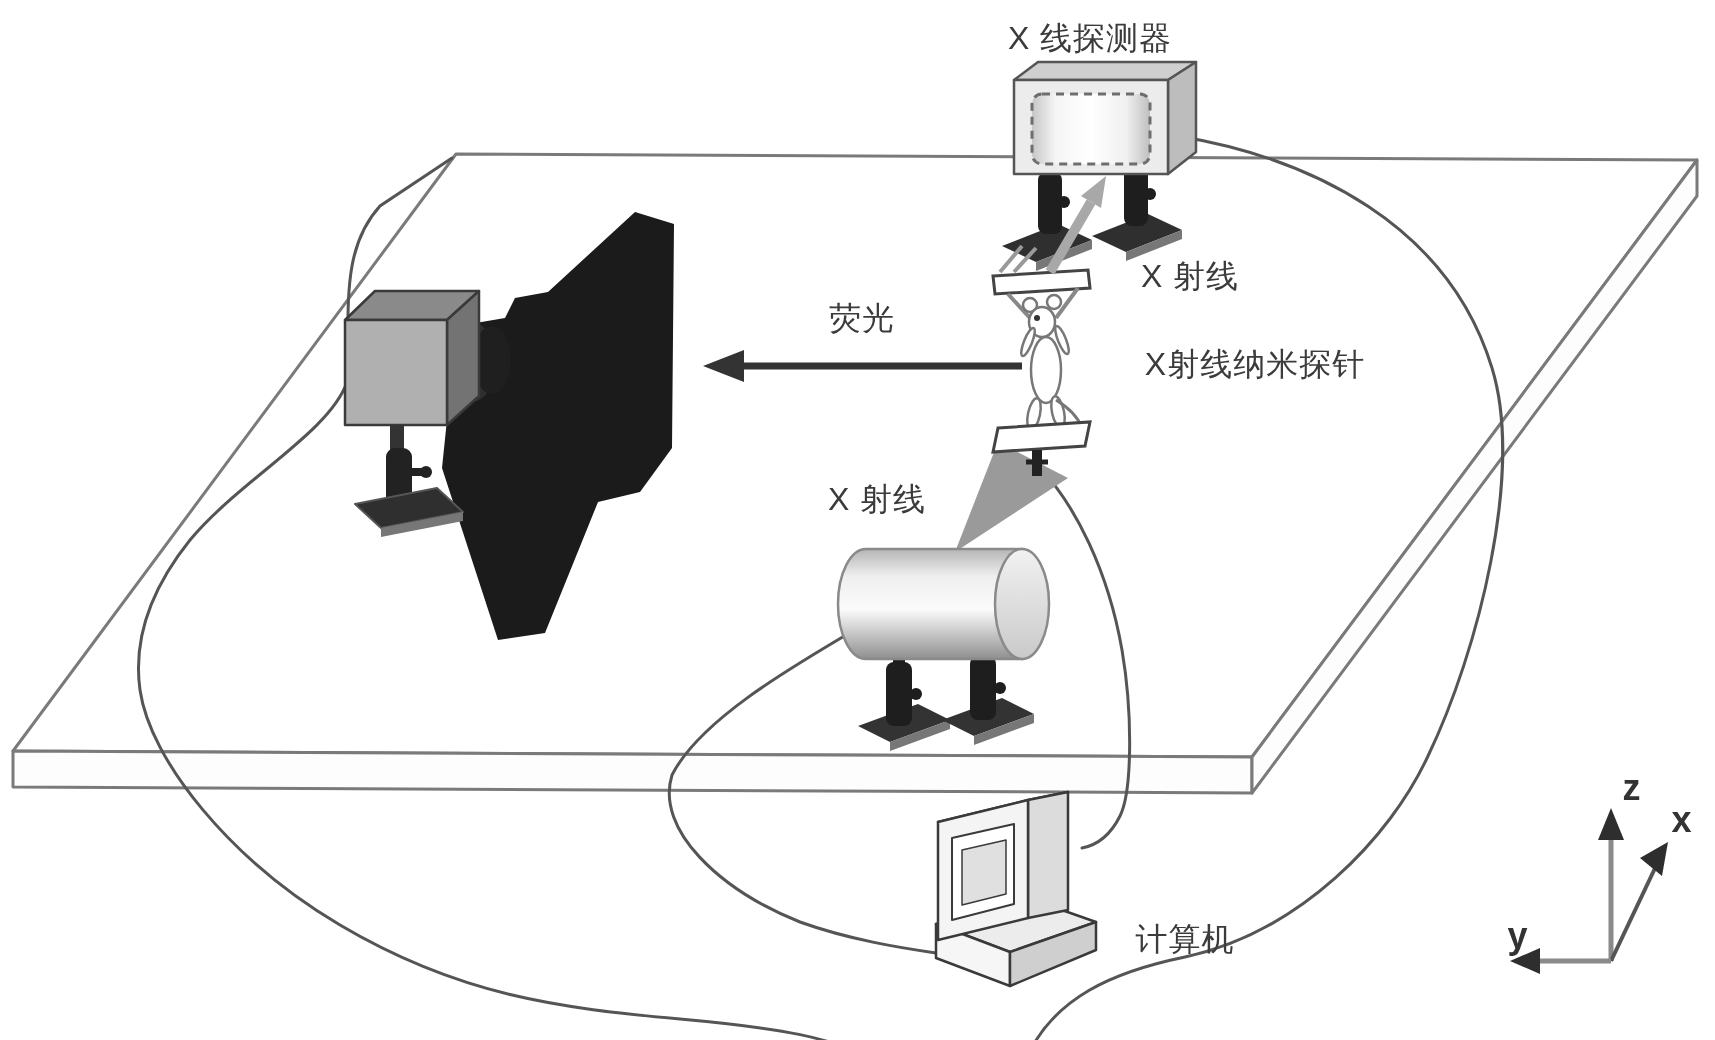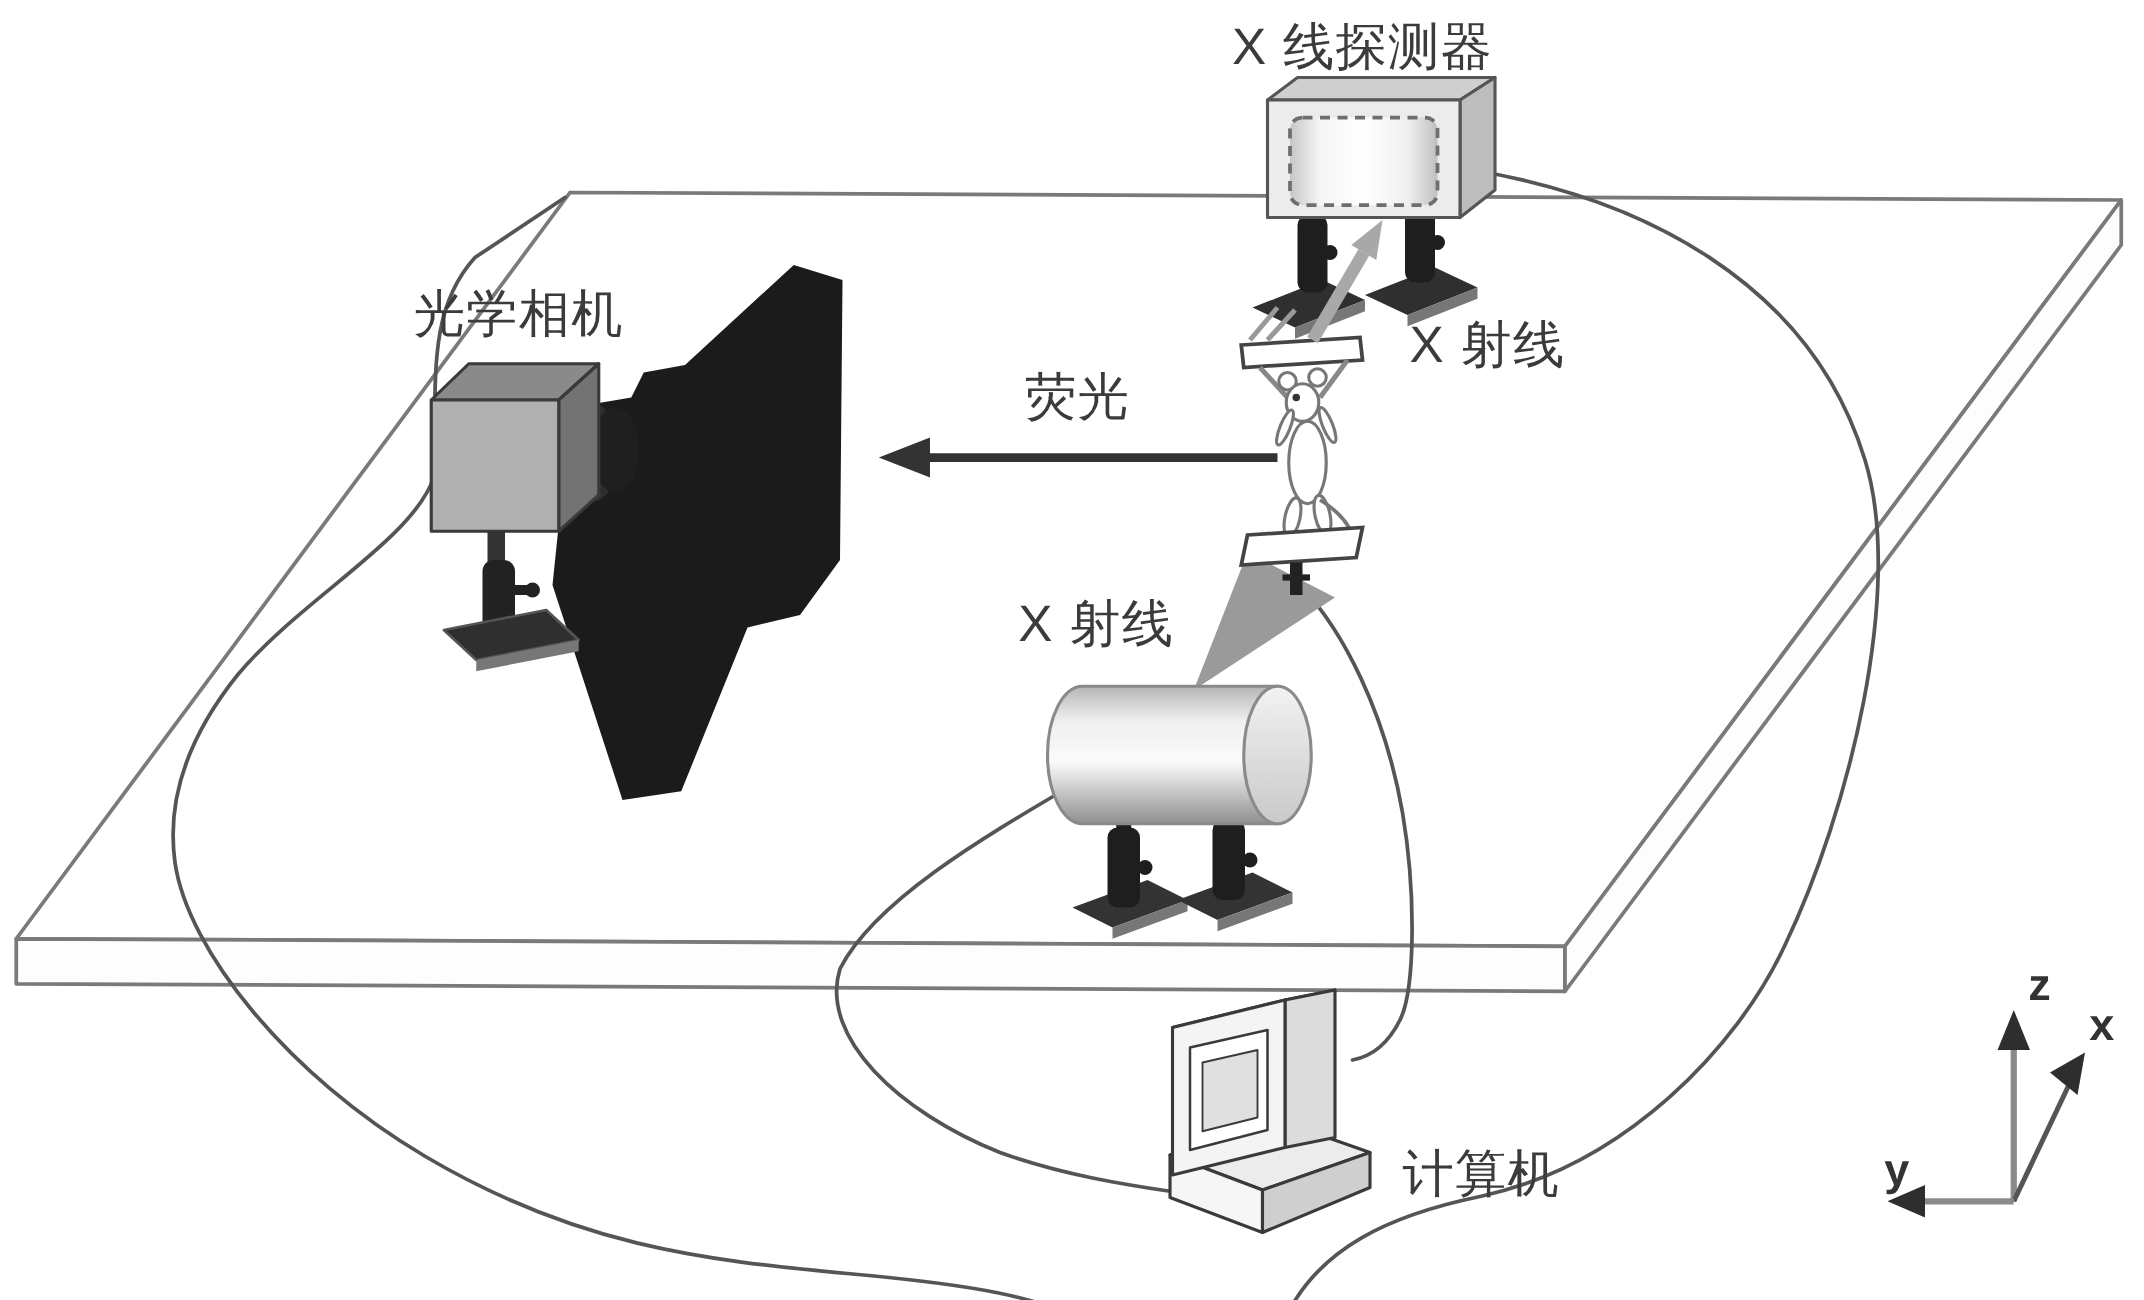--- a/index.html
+++ b/index.html
@@ -1,21 +1,21 @@
 <!DOCTYPE html>
 <html><head>
 <meta charset="utf-8">
 <style>
   html,body{margin:0;padding:0;background:#fff;}
   #stage{position:relative;width:1715px;height:1040px;background:#ffffff;overflow:hidden;
          font-family:"Liberation Sans","DejaVu Sans",sans-serif;}
   #scene{position:absolute;left:0;top:0;}
   .lbl{position:absolute;transform:translate(-50%,-50%);white-space:nowrap;
        color:#3b3b3b;font-weight:500;letter-spacing:1px;line-height:1;}
-  .lbl.big{font-size:41px;}
+  .lbl.big{font-size:32px;}
   .lbl.axis{font-size:36px;font-weight:bold;color:#333;}
 </style>
 </head>
 <body>
 
 <div id="stage">
 
 <svg id="scene" width="1715" height="1040" viewBox="0 0 1715 1040">
   <defs>
     <linearGradient id="cylGrad" x1="0" y1="0" x2="0" y2="1">
@@ -166,22 +166,22 @@
     <line x1="1611" y1="961" x2="1611" y2="826" stroke="#8a8a8a" stroke-width="5"></line>
     <polygon points="1611,808 1598,840 1624,840" fill="#2e2e2e"></polygon>
     <line x1="1611" y1="961" x2="1657" y2="864" stroke="#555" stroke-width="4"></line>
     <polygon points="1668,842 1640,858 1662,876" fill="#2e2e2e"></polygon>
     <line x1="1611" y1="961" x2="1528" y2="961" stroke="#8a8a8a" stroke-width="5"></line>
     <polygon points="1510,961 1540,948 1540,974" fill="#2e2e2e"></polygon>
   </g>
 </svg>
 
 <div class="lbl big" style="left:1090px;top:38px;">X 线探测器</div>
-<div class="lbl big" style="left:415px;top:251px;">光学相机</div>
 <div class="lbl big" style="left:862px;top:318px;">荧光</div>
 <div class="lbl big" style="left:1190px;top:276px;">X 射线</div>
+<div class="lbl big" style="left:1255px;top:364px;">X射线纳米探针</div>
 <div class="lbl big" style="left:877px;top:499px;">X 射线</div>
 <div class="lbl big" style="left:1185px;top:939px;">计算机</div>
 <div class="lbl axis" style="left:1632px;top:788px;">z</div>
 <div class="lbl axis" style="left:1682px;top:820px;">x</div>
 <div class="lbl axis" style="left:1518px;top:936px;">y</div>
 
 </div>
 
 </body></html>

